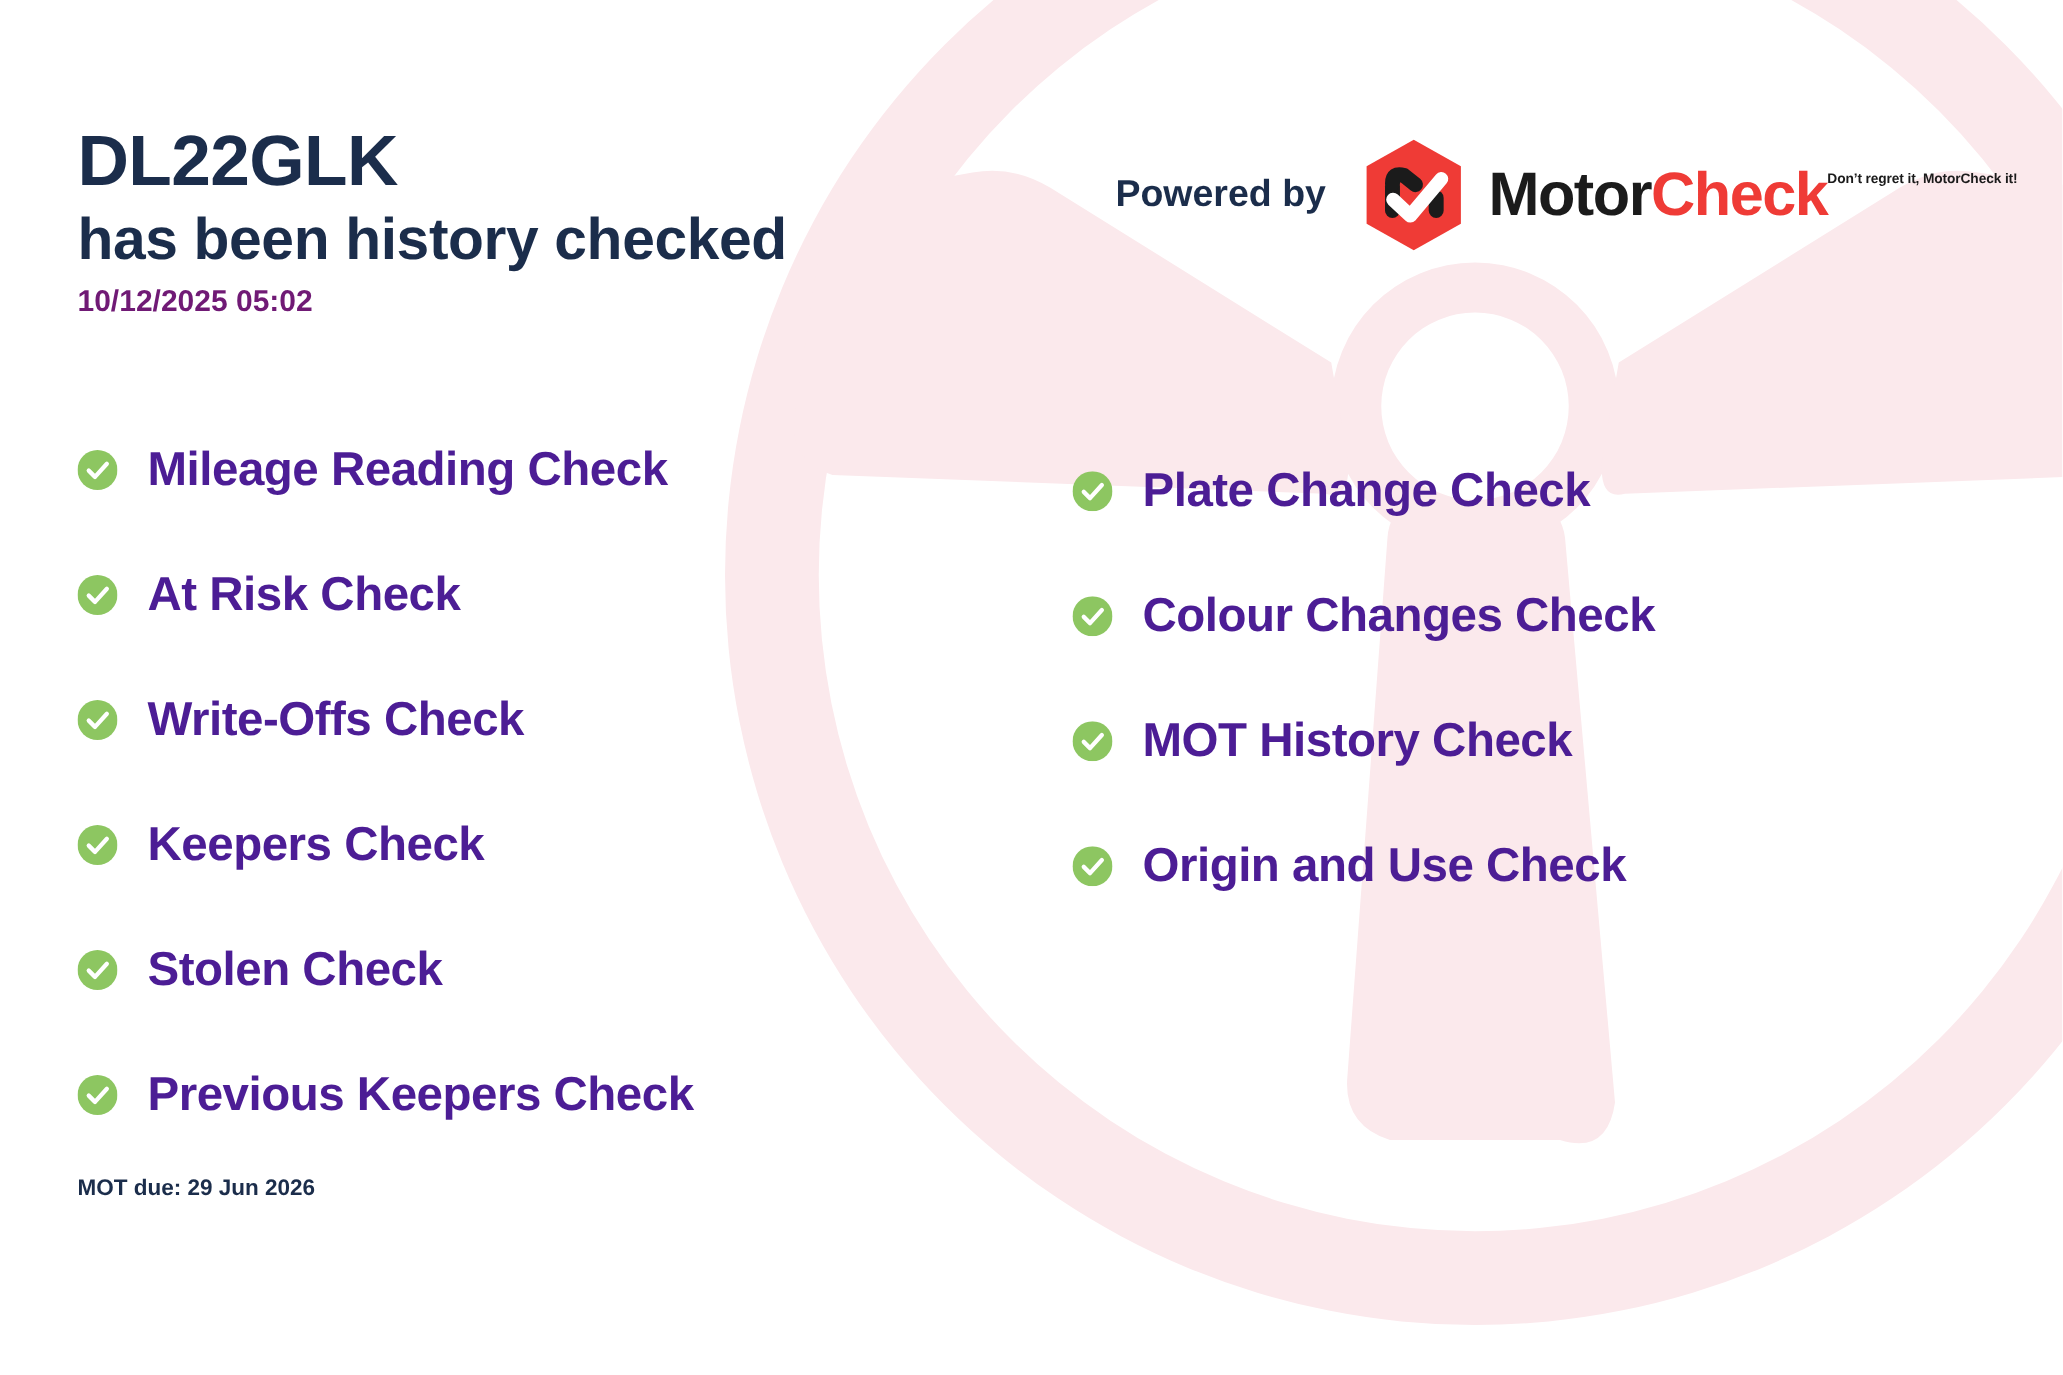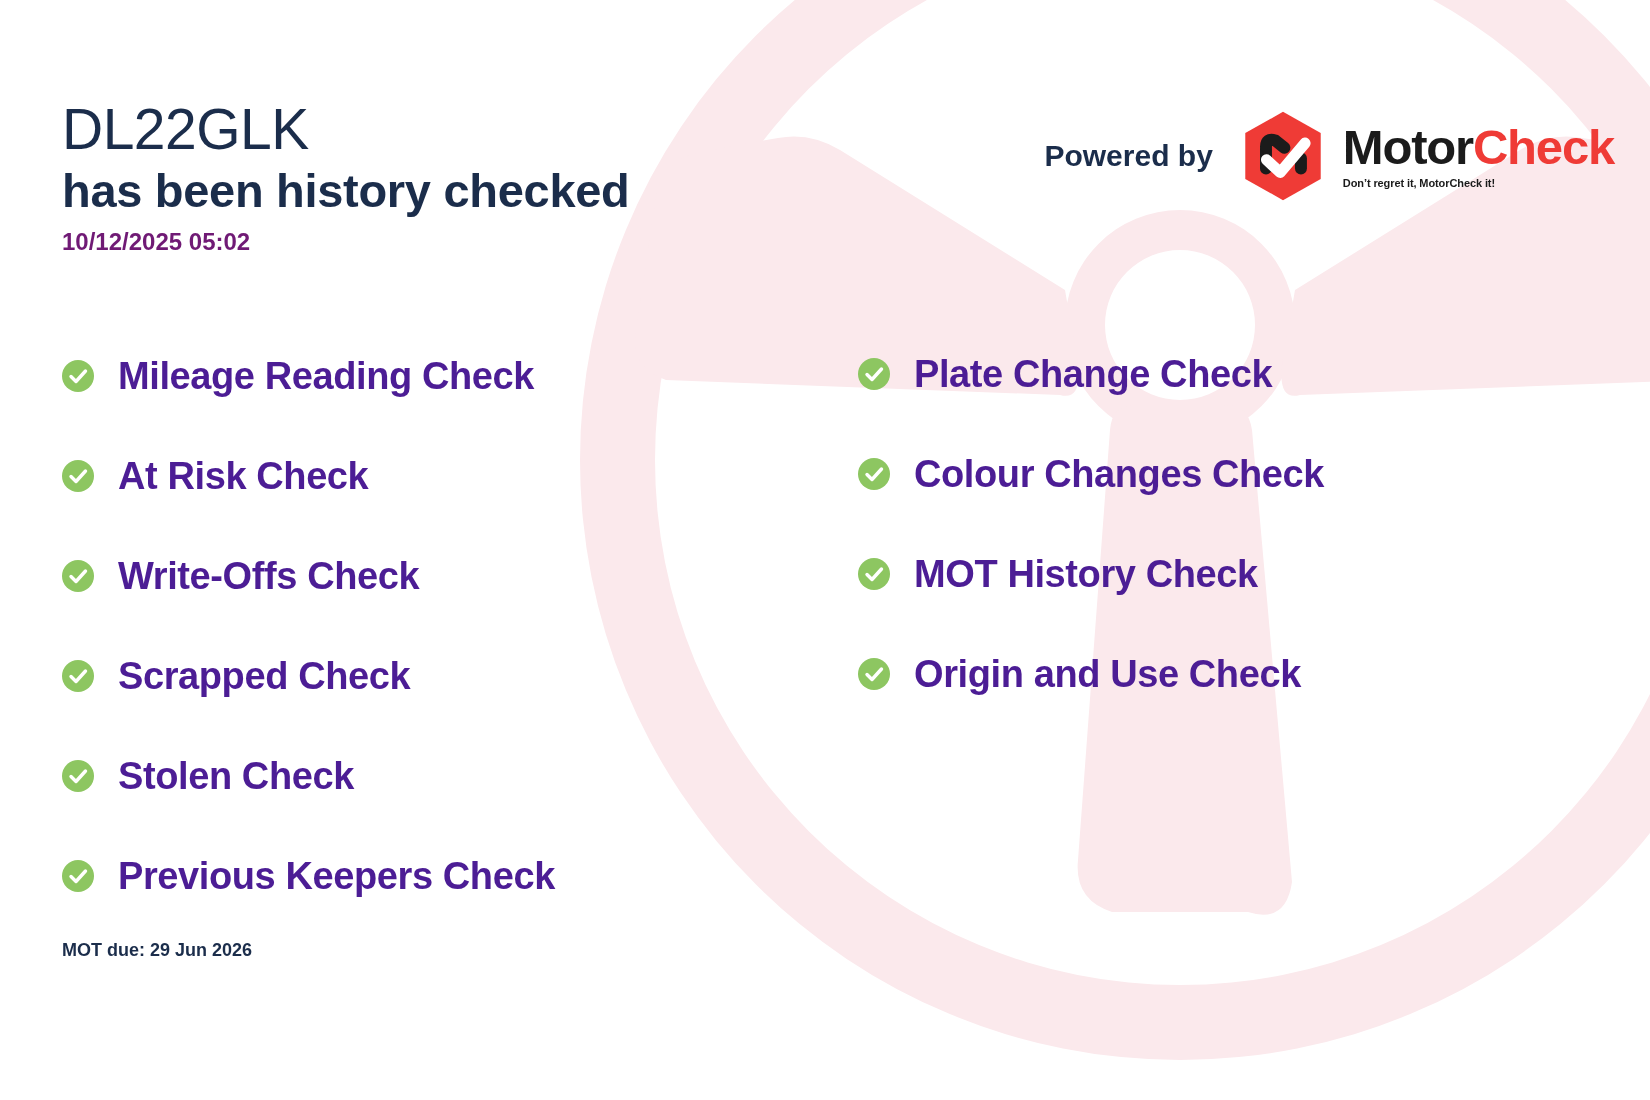--- a/index.html
+++ b/index.html
@@ -26,21 +26,21 @@
   }
 
   
   .header {
     position:absolute;
     left:62px; top:100px;
     z-index:3;
   }
   .plate {
     font-size:57px;
-    font-weight:400;
+    font-weight:700;
     color:#1b2d4b;
     letter-spacing:-0.5px;
     line-height:1.05;
     white-space:nowrap;
   }
   .subtitle {
     font-size:47px;
     font-weight:700;
     color:#1b2d4b;
     letter-spacing:-0.3px;
@@ -70,21 +70,21 @@
     font-weight:700;
     color:#1b2d4b;
     white-space:nowrap;
   }
   .logo-lockup {
     display:flex;
     align-items:center;
     gap:14px;
   }
   .logo-mark { width:92px; height:92px; display:block; }
-  .logo-words { display:flex; flex-direction:column; justify-content:flex-start; }
+  .logo-words { display:flex; flex-direction:row; justify-content:flex-start; }
   .wordmark {
     font-size:49px;
     font-weight:700;
     line-height:1;
     letter-spacing:-1.2px;
     white-space:nowrap;
   }
   .wm-motor { color:#1b1b1b; }
   .wm-check { color:#ef3b36; }
   .tagline {
@@ -95,21 +95,21 @@
     letter-spacing:-0.1px;
     white-space:nowrap;
   }
 
   
   .col {
     position:absolute;
     z-index:3;
   }
   #col-left  { left:62px;  top:326px; }
-  #col-right { left:858px; top:324px; }
+  #col-right { left:858px; top:343px; }
 
   .check-item {
     display:flex;
     align-items:center;
     height:100px;
     gap:24px;
   }
   .tick {
     flex:0 0 auto;
     width:32px; height:32px;
@@ -226,21 +226,21 @@
           <circle cx="16" cy="16" r="16" fill="#8dc661"></circle>
           <path d="M9 16.5 L14 21.5 L23.5 11" stroke="#ffffff" stroke-width="3.4" stroke-linecap="round" stroke-linejoin="round" fill="none"></path>
         </svg>
         <span class="check-label">Write-Offs Check</span>
       </div>
       <div class="check-item">
         <svg class="tick" viewBox="0 0 32 32" aria-hidden="true">
           <circle cx="16" cy="16" r="16" fill="#8dc661"></circle>
           <path d="M9 16.5 L14 21.5 L23.5 11" stroke="#ffffff" stroke-width="3.4" stroke-linecap="round" stroke-linejoin="round" fill="none"></path>
         </svg>
-        <span class="check-label">Scrapped Check</span>
+        <span class="check-label">Keepers Check</span>
       </div>
       <div class="check-item">
         <svg class="tick" viewBox="0 0 32 32" aria-hidden="true">
           <circle cx="16" cy="16" r="16" fill="#8dc661"></circle>
           <path d="M9 16.5 L14 21.5 L23.5 11" stroke="#ffffff" stroke-width="3.4" stroke-linecap="round" stroke-linejoin="round" fill="none"></path>
         </svg>
         <span class="check-label">Stolen Check</span>
       </div>
       <div class="check-item">
         <svg class="tick" viewBox="0 0 32 32" aria-hidden="true">

